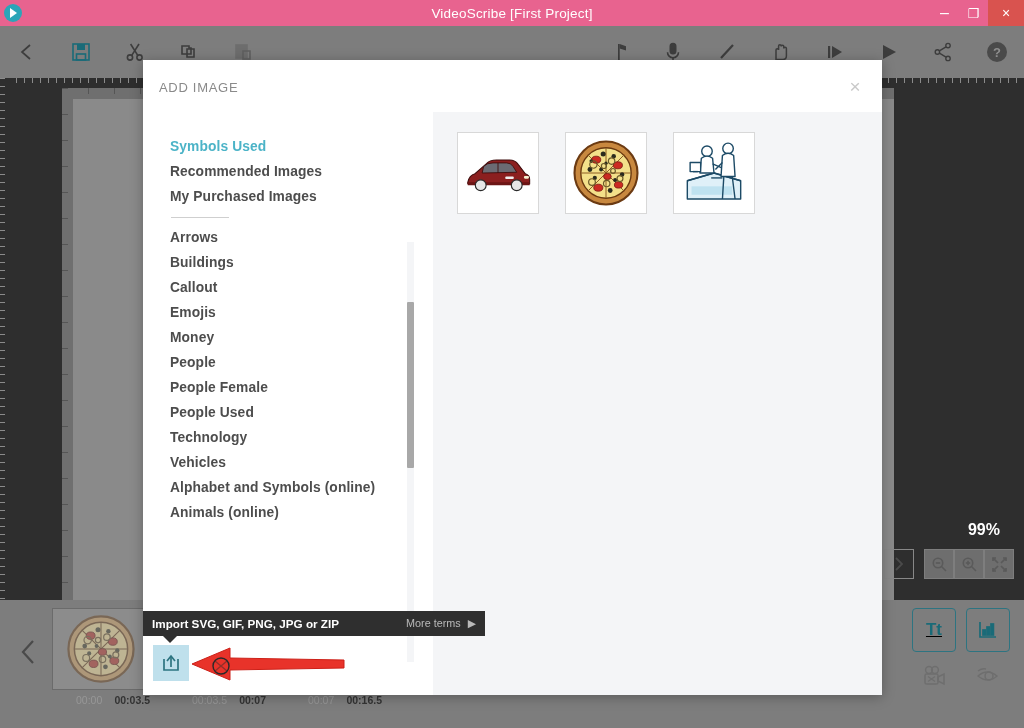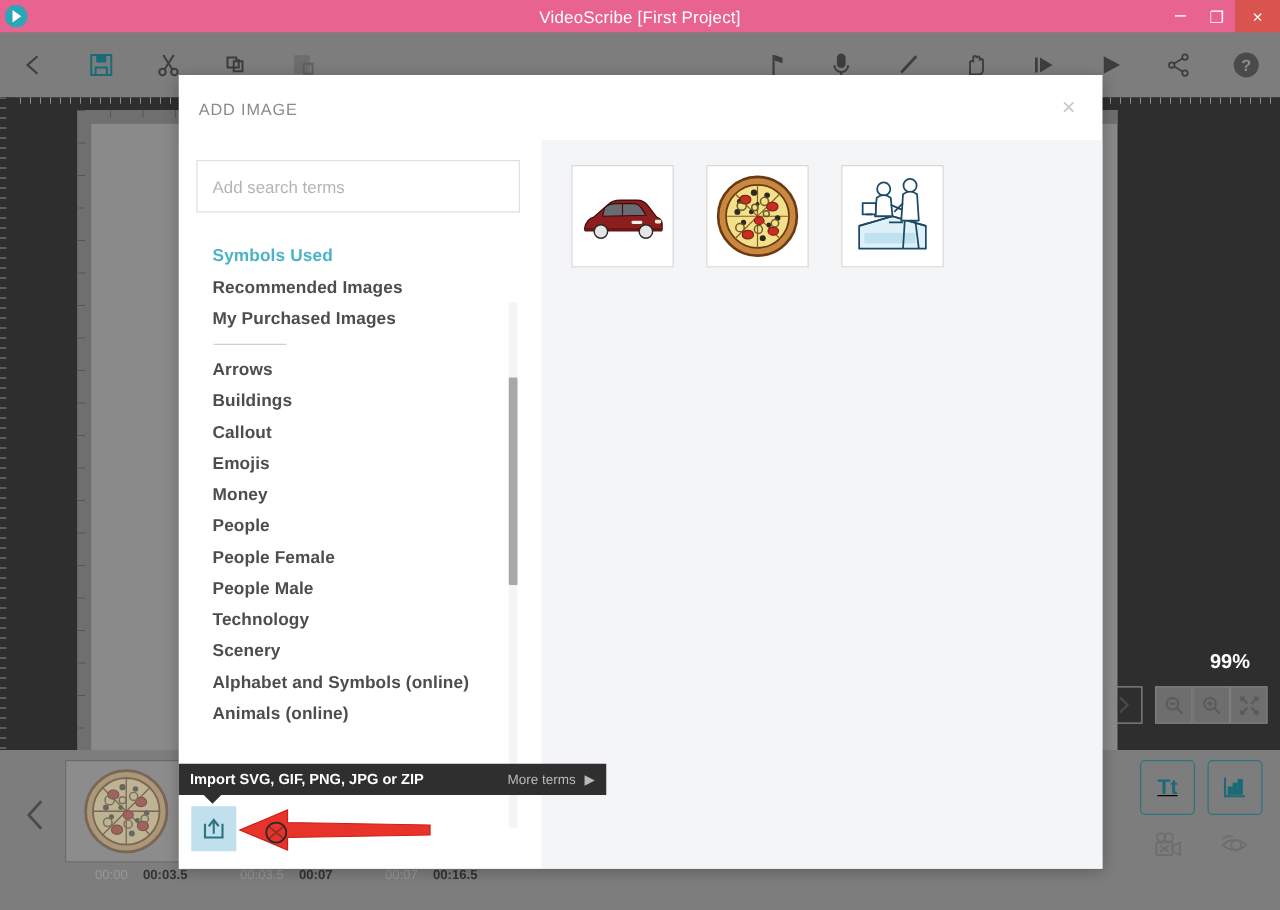--- a/index.html
+++ b/index.html
@@ -504,39 +504,36 @@
 
   <div class="modal">
     <div class="modal-head">
       <div class="modal-title">ADD IMAGE</div>
       <div class="modal-close">×</div>
     </div>
 
     <div class="modal-body">
 
       <div class="mb-left">
-        <div class="search-wrap">
-          <input class="search-input" type="text" placeholder="Add search terms" style="">
-        </div>
 
         <div class="cat-list">
           <div class="cat-item active">Symbols Used</div>
           <div class="cat-item">Recommended Images</div>
           <div class="cat-item">My Purchased Images</div>
           <div class="cat-sep"></div>
           <div class="cat-item">Arrows</div>
           <div class="cat-item">Buildings</div>
           <div class="cat-item">Callout</div>
           <div class="cat-item">Emojis</div>
           <div class="cat-item">Money</div>
           <div class="cat-item">People</div>
           <div class="cat-item">People Female</div>
-          <div class="cat-item">People Male</div>
+          <div class="cat-item">People Used</div>
           <div class="cat-item">Technology</div>
-          <div class="cat-item">Scenery</div>
+          <div class="cat-item">Vehicles</div>
           <div class="cat-item">Alphabet and Symbols (online)</div>
           <div class="cat-item">Animals (online)</div>
         </div>
 
         <div class="scrollbar-track"></div>
         <div class="scrollbar-thumb"></div>
       </div>
 
       <div class="mb-right">
         <div class="thumb-grid">

